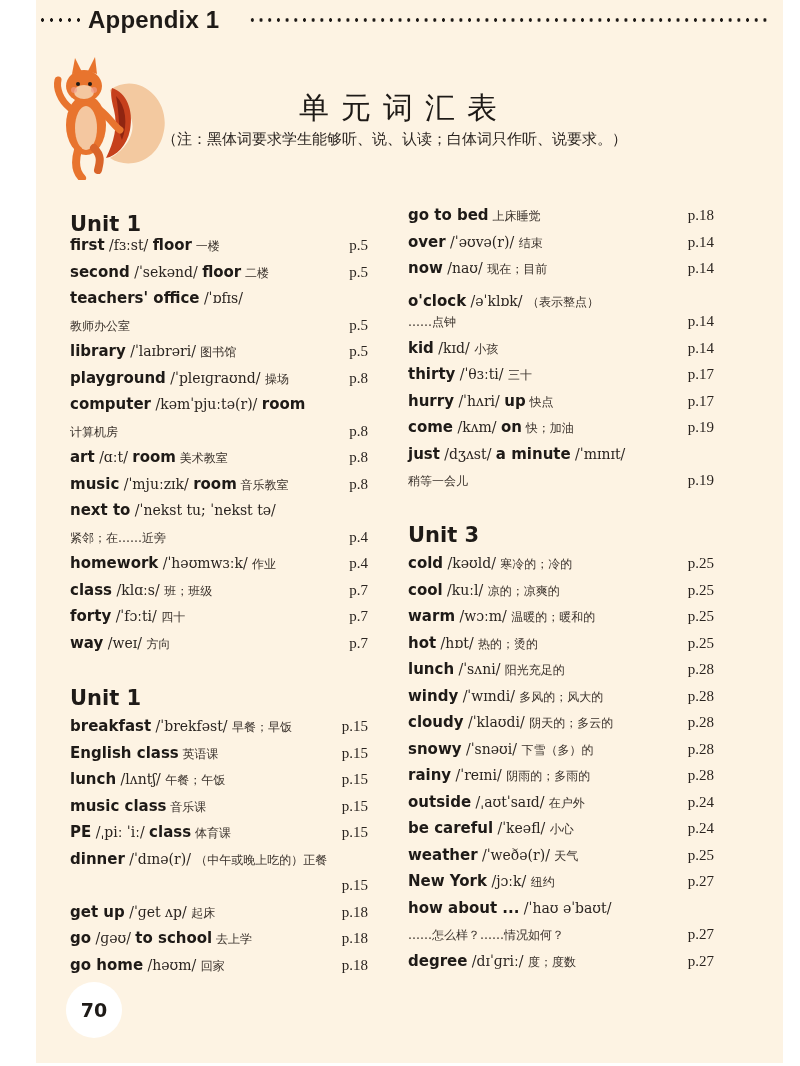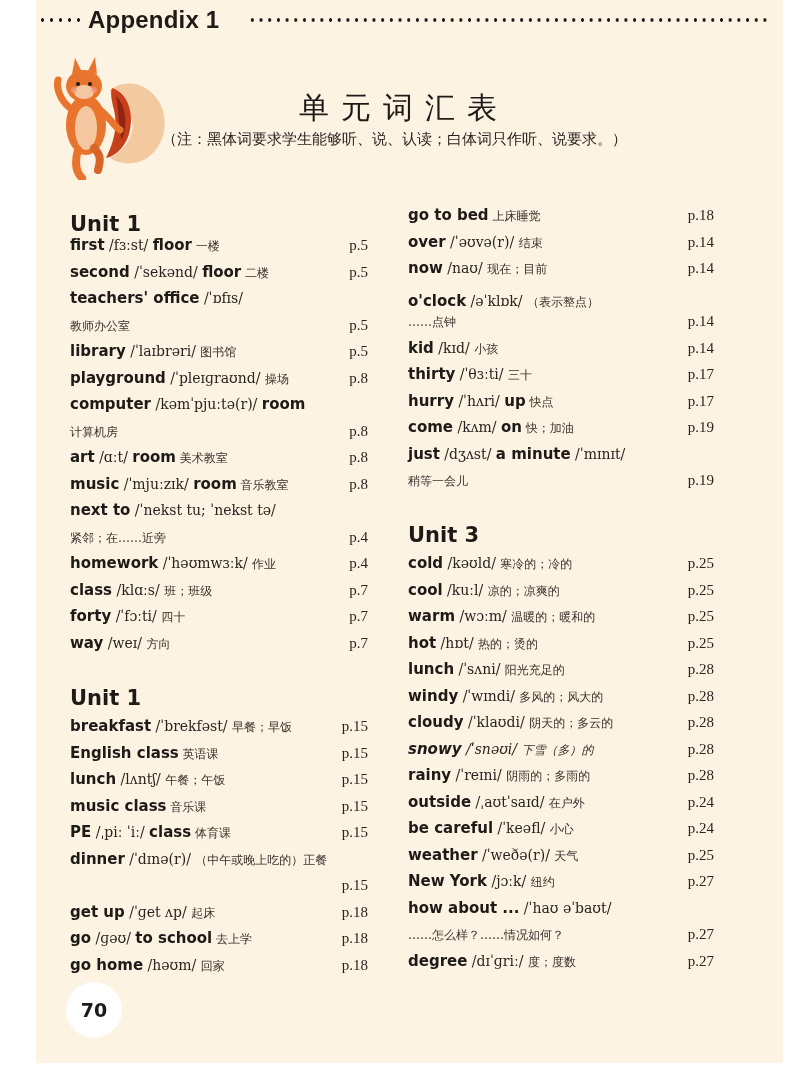--- a/index.html
+++ b/index.html
@@ -200,21 +200,21 @@
         <div class="entry" style="top: 603px;"><span class="w">warm</span><span class="ipa"> /wɔːm/ </span><span class="cn">温暖的；暖和的</span></div>
         <div class="pg" style="top: 603px;">p.25</div>
         <div class="entry" style="top: 629.5px;"><span class="w">hot</span><span class="ipa"> /hɒt/ </span><span class="cn">热的；烫的</span></div>
         <div class="pg" style="top: 629.5px;">p.25</div>
         <div class="entry" style="top: 656px;"><span class="w">lunch</span><span class="ipa"> /ˈsʌni/ </span><span class="cn">阳光充足的</span></div>
         <div class="pg" style="top: 656px;">p.28</div>
         <div class="entry" style="top: 682.5px;"><span class="w">windy</span><span class="ipa"> /ˈwɪndi/ </span><span class="cn">多风的；风大的</span></div>
         <div class="pg" style="top: 682.5px;">p.28</div>
         <div class="entry" style="top: 709px;"><span class="w">cloudy</span><span class="ipa"> /ˈklaʊdi/ </span><span class="cn">阴天的；多云的</span></div>
         <div class="pg" style="top: 709px;">p.28</div>
-        <div class="entry" style="top: 735.5px; font-style: italic;"><span class="w">snowy</span><span class="ipa"> /ˈsnəʊi/ </span><span class="cn">下雪（多）的</span></div>
+        <div class="entry" style="top: 735.5px;"><span class="w">snowy</span><span class="ipa"> /ˈsnəʊi/ </span><span class="cn">下雪（多）的</span></div>
         <div class="pg" style="top: 735.5px;">p.28</div>
         <div class="entry" style="top: 762px;"><span class="w">rainy</span><span class="ipa"> /ˈreɪni/ </span><span class="cn">阴雨的；多雨的</span></div>
         <div class="pg" style="top: 762px;">p.28</div>
         <div class="entry" style="top: 788.5px;"><span class="w">outside</span><span class="ipa"> /ˌaʊtˈsaɪd/ </span><span class="cn">在户外</span></div>
         <div class="pg" style="top: 788.5px;">p.24</div>
         <div class="entry" style="top: 815px;"><span class="w">be careful</span><span class="ipa"> /ˈkeəfl/ </span><span class="cn">小心</span></div>
         <div class="pg" style="top: 815px;">p.24</div>
         <div class="entry" style="top: 841.5px;"><span class="w">weather</span><span class="ipa"> /ˈweðə(r)/ </span><span class="cn">天气</span></div>
         <div class="pg" style="top: 841.5px;">p.25</div>
         <div class="entry" style="top: 868px;"><span class="w">New York</span><span class="ipa"> /jɔːk/ </span><span class="cn">纽约</span></div>

